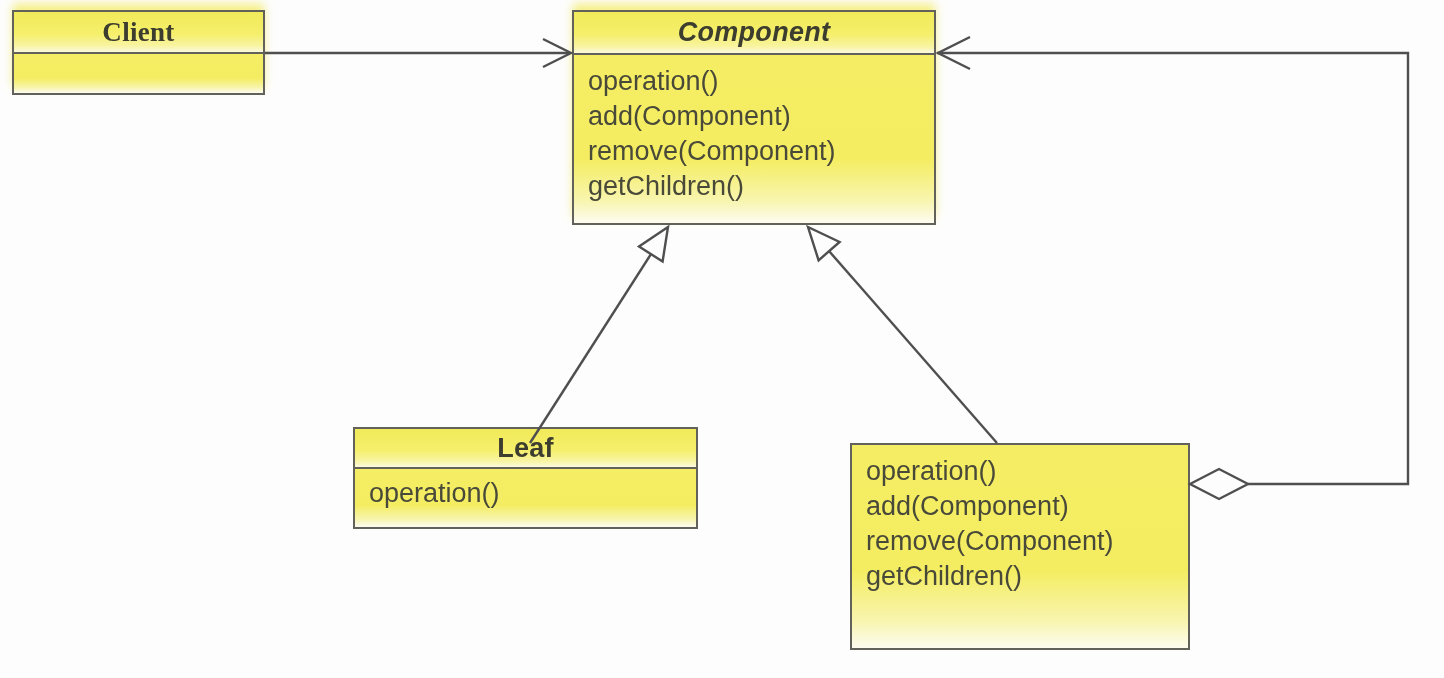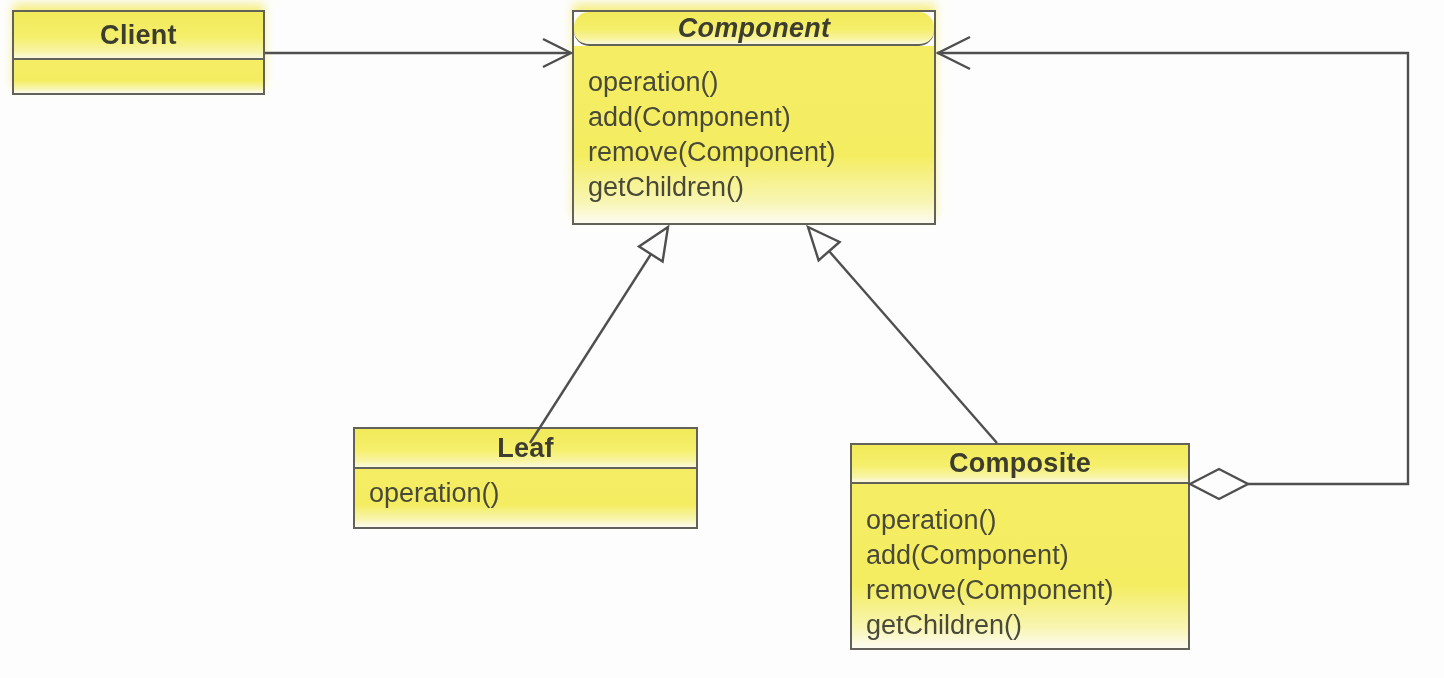--- a/index.html
+++ b/index.html
@@ -43,34 +43,34 @@
     font-weight: 700;
     font-size: 27px;
     letter-spacing: 0.3px;
     color: #3d3d2f;
     background: linear-gradient(180deg, #f1ea5a 0%, #f5ef6b 55%, #f8f4a2 84%, #fbf9dd 100%);
   }
   .cb-header.italic { font-style: italic; }
   .cb-body {
     flex: 1 1 auto;
     box-sizing: border-box;
-    padding: 19px 6px 0 14px;
+    padding: 9px 6px 0 14px;
     background: linear-gradient(180deg, #f5ee64 0%, #f4ed62 62%, #f8f5b0 87%, #fdfcf0 100%);
   }
   .method {
     font-size: 27px;
     line-height: 35px;
     color: #49493a;
     white-space: nowrap;
   }
   
   .box-client    { left: 12px;  top: 10px;  width: 253px; height: 85px;  }
-  .box-client    .cb-header { height: 48px; }
+  .box-client    .cb-header { height: 42px; font-family: Liberation Serif, serif; }
   .box-component { left: 572px; top: 10px;  width: 364px; height: 215px; }
-  .box-component .cb-header { height: 34px; border-radius: 15px; }
+  .box-component .cb-header { height: 43px; }
   .box-leaf      { left: 353px; top: 427px; width: 345px; height: 102px; }
   .box-leaf      .cb-header { height: 40px; }
   .box-leaf      .cb-body   { padding-top: 7px; }
   .box-composite { left: 850px; top: 443px; width: 340px; height: 207px; }
   .box-composite .cb-header { height: 39px; }
   line, polyline, polygon { stroke: #4f4f4f; stroke-width: 2.4; }
 </style>
 </head>
 <body>
 
@@ -116,21 +116,20 @@
   </div>
 
   <div class="class-box box-leaf">
     <div class="cb-header">Leaf</div>
     <div class="cb-body">
       <div class="method">operation()</div>
     </div>
   </div>
 
   <div class="class-box box-composite">
-    <div class="cb-header">Composite</div>
     <div class="cb-body">
       <div class="method">operation()</div>
       <div class="method">add(Component)</div>
       <div class="method">remove(Component)</div>
       <div class="method">getChildren()</div>
     </div>
   </div>
 
 </div>
 

